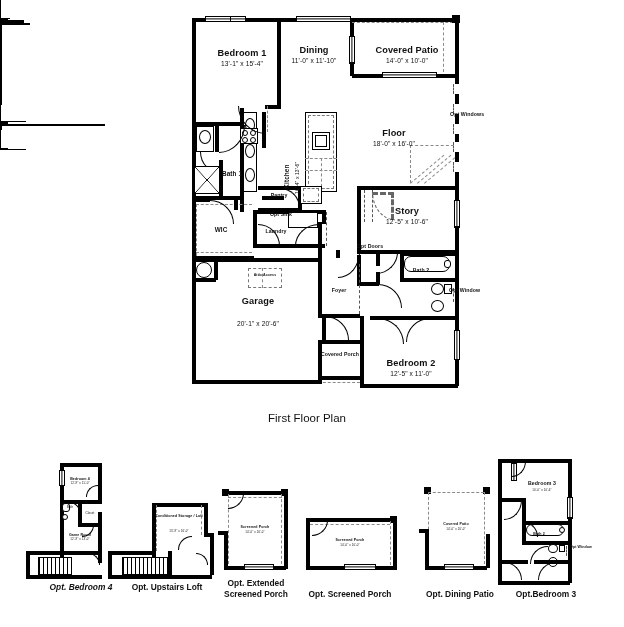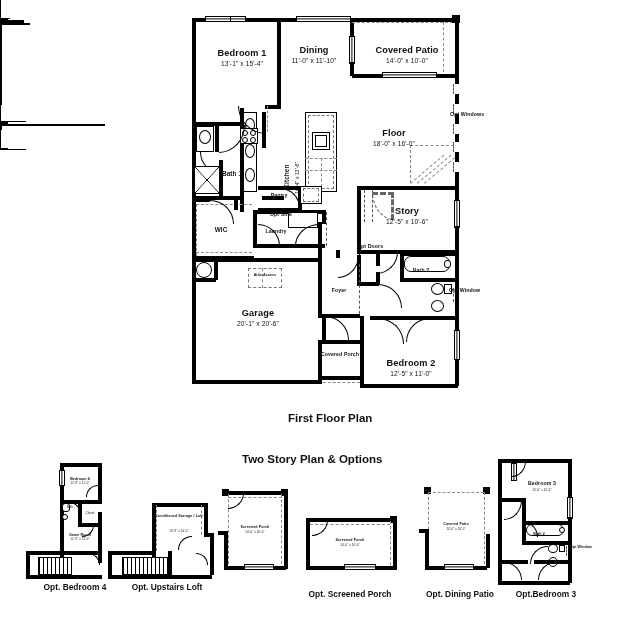--- a/index.html
+++ b/index.html
@@ -59,21 +59,21 @@
        letter-spacing:.1px;color:#111;}
   .rot{transform-origin:50% 50%;}
 
   .t-room{font-size:9.2px;font-weight:bold;}
   .t-dim{font-size:6.6px;}
   .t-sm{font-size:6.4px;font-weight:bold;}
   .t-xs{font-size:5.2px;font-weight:bold;}
   .t-xxs{font-size:3.6px;font-weight:bold;}
   .t-tiny{font-size:2.9px;}
 
-  .title{position:absolute;font-weight:bold;color:#111;margin-left:20px;}
+  .title{position:absolute;font-weight:normal;color:#111;}
   .title-main{font-size:11.5px;}
   .title-sec{font-size:11.5px;}
   .cap{position:absolute;font-size:8.4px;font-weight:bold;text-align:center;color:#111;}
 
   
   .wm{position:absolute;left:4px;top:586px;font-size:26px;font-weight:bold;
       color:#1a1a1a;letter-spacing:-.5px;opacity:.92;
       font-family:"DejaVu Serif","Liberation Serif",serif;
       -webkit-text-stroke:0px;}
 </style>
@@ -287,21 +287,21 @@
 
     <div class="lbl t-room" style="left:362px;top:45px;width:90px;">Covered Patio</div>
     <div class="lbl t-dim" style="left:362px;top:57px;width:90px;">14'-0" x 10'-0"</div>
 
     <div class="lbl t-room" style="left:355px;top:128px;width:78px;">Floor</div>
     <div class="lbl t-dim" style="left:352px;top:140px;width:84px;">18'-0" x 16'-0"</div>
 
     <div class="lbl t-room" style="left:376px;top:206px;width:62px;">Story</div>
     <div class="lbl t-dim" style="left:372px;top:218px;width:70px;">12'-5" x 10'-6"</div>
 
-    <div class="lbl t-room" style="left:222px;top:308px;width:72px;">Garage</div>
+    <div class="lbl t-room" style="left:222px;top:296px;width:72px;">Garage</div>
     <div class="lbl t-dim" style="left:220px;top:320px;width:76px;">20'-1" x 20'-6"</div>
 
     <div class="lbl t-room" style="left:372px;top:358px;width:78px;">Bedroom 2</div>
     <div class="lbl t-dim" style="left:372px;top:370px;width:78px;">12'-5" x 11'-0"</div>
 
     <div class="lbl t-sm rot" style="left:262px;top:148px;width:50px;transform:rotate(-90deg) translate(-25px,0);">Kitchen</div>
     <div class="lbl t-tiny rot" style="left:271px;top:148px;width:54px;font-size:5px;transform:rotate(-90deg) translate(-27px,0);">10'-4" x 13'-6"</div>
 
     <div class="lbl t-sm" style="left:215px;top:170px;width:34px;">Bath 1</div>
     <div class="lbl t-xs" style="left:404px;top:268px;width:34px;">Bath 2</div>
@@ -314,21 +314,20 @@
     <div class="lbl t-xs" style="left:450px;top:112px;width:36px;white-space:normal;line-height:1.0;text-align:left;">Opt Windows</div>
     <div class="lbl t-xs" style="left:449px;top:288px;width:34px;white-space:normal;line-height:1.0;text-align:left;">Opt Window</div>
     <div class="lbl t-xs" style="left:355px;top:244px;width:30px;white-space:normal;line-height:1.0;">Opt Doors</div>
     <div class="lbl t-xs" style="left:268px;top:212px;width:26px;white-space:normal;line-height:1.0;">Opt Sink</div>
 
     <div class="lbl t-xxs" style="left:248px;top:274px;width:34px;white-space:normal;line-height:1.05;">Attic Access</div>
   </div>
 
   <div class="title title-main" style="left:268px;top:412px;">First Floor Plan</div>
 
-  <div class="title title-sec" style="left:222px;top:453px;">Two Story Plan &amp; Options</div>
 
   <div>
     <div class="w wall-h" style="left:60px;top:463px;width:40px;"></div>
     <div class="w wall-v" style="left:60px;top:463px;height:100px;"></div>
     <div class="w wall-v" style="left:98px;top:463px;height:38px;"></div>
     <div class="w wall-v" style="left:98px;top:512px;height:51px;"></div>
     <div class="w wall-h" style="left:26px;top:551px;width:76px;"></div>
     <div class="w wall-v" style="left:26px;top:551px;height:26px;"></div>
     <div class="w wall-h" style="left:26px;top:575px;width:76px;"></div>
     <div class="w wall-h" style="left:60px;top:551px;width:42px;"></div>
@@ -345,21 +344,21 @@
     <div class="win win-v" style="left:59px;top:470px;height:16px;"></div>
     <div class="swing sw-tr" style="left:88px;top:553px;width:12px;height:12px;"></div>
 
     <div class="lbl t-xxs" style="left:60px;top:477px;width:40px;">Bedroom 4</div>
     <div class="lbl t-tiny" style="left:58px;top:482px;width:44px;">12'-9" x 11'-0"</div>
     <div class="lbl t-xxs" style="left:60px;top:533px;width:40px;">Game Room</div>
     <div class="lbl t-tiny" style="left:58px;top:538px;width:44px;">12'-9" x 13'-0"</div>
     <div class="lbl t-tiny" style="left:62px;top:506px;width:16px;font-size:3px;">Bath</div>
     <div class="lbl t-tiny" style="left:80px;top:512px;width:20px;font-size:3px;">Closet</div>
   </div>
-  <div class="cap" style="left:20px;top:582px;width:110px;">Opt. Bedroom 4</div>
+  <div class="cap" style="left:26px;top:582px;width:110px;font-style:italic;">Opt. Bedroom 4</div>
 
   <div>
     <div class="w wall-h" style="left:152px;top:503px;width:54px;"></div>
     <div class="w wall-v" style="left:152px;top:503px;height:70px;"></div>
     <div class="w wall-v" style="left:204px;top:503px;height:32px;"></div>
     <div class="w wall-h" style="left:204px;top:533px;width:8px;"></div>
     <div class="w wall-v" style="left:210px;top:533px;height:42px;"></div>
     <div class="w wall-h" style="left:108px;top:551px;width:48px;"></div>
     <div class="w wall-v" style="left:108px;top:551px;height:26px;"></div>
     <div class="w wall-h" style="left:108px;top:575px;width:104px;"></div>
@@ -386,20 +385,21 @@
     <div class="d-v lt" style="left:228px;top:494px;height:70px;"></div>
     <div class="d-v lt" style="left:281px;top:494px;height:70px;"></div>
     <div class="d-h lt" style="left:228px;top:497px;width:54px;"></div>
     <div class="swing sw-br" style="left:228px;top:493px;width:16px;height:16px;"></div>
     <div class="win win-h" style="left:244px;top:564px;width:30px;"></div>
     <div class="hair-v" style="left:259px;top:564px;height:6px;"></div>
 
     <div class="lbl t-xxs" style="left:228px;top:525px;width:54px;">Screened Porch</div>
     <div class="lbl t-tiny" style="left:228px;top:531px;width:54px;">14'-0" x 20'-0"</div>
   </div>
+  <div class="cap" style="left:208px;top:578px;width:96px;white-space:normal;line-height:1.25;">Opt. Extended Screened Porch</div>
 
   <div>
     <div class="w wall-h" style="left:306px;top:518px;width:88px;"></div>
     <div class="w" style="left:390px;top:516px;width:7px;height:7px;"></div>
     <div class="w wall-v" style="left:393px;top:518px;height:52px;"></div>
     <div class="w wall-v" style="left:306px;top:518px;height:52px;"></div>
     <div class="w wall-h" style="left:306px;top:566px;width:88px;"></div>
     <div class="d-v lt" style="left:390px;top:521px;height:44px;"></div>
     <div class="d-h lt" style="left:310px;top:524px;width:80px;"></div>
     <div class="swing sw-br" style="left:312px;top:520px;width:16px;height:16px;"></div>

